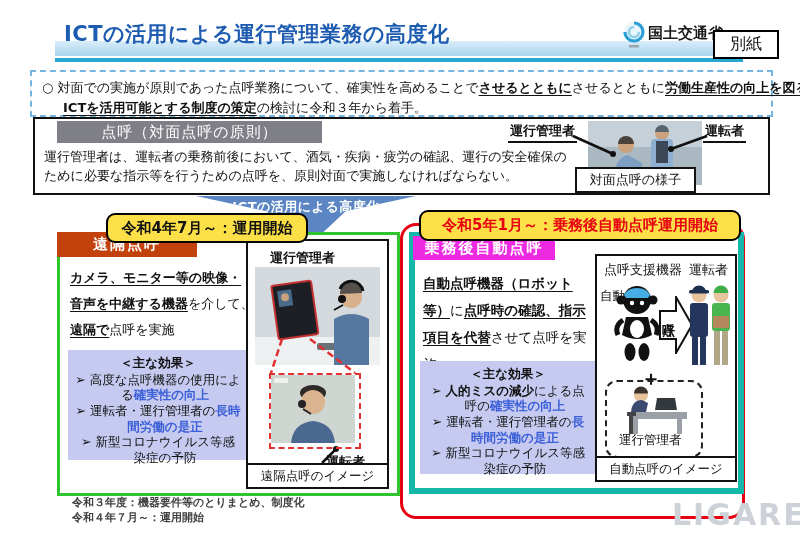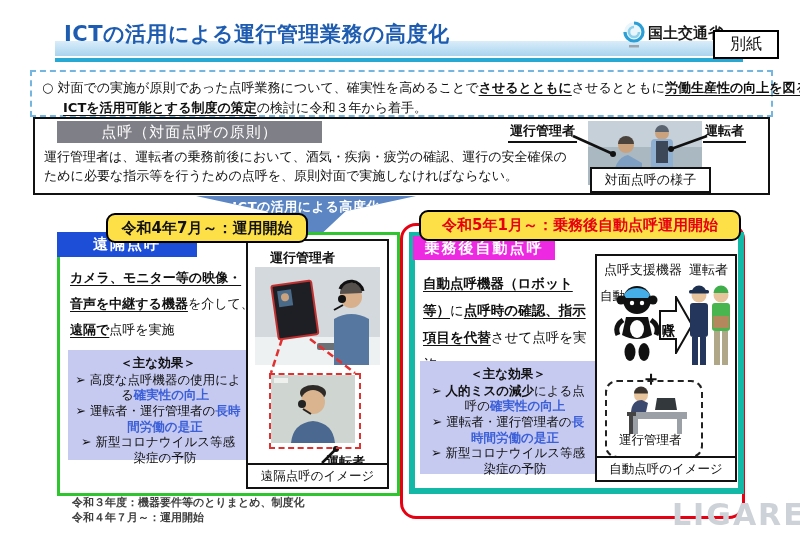--- a/index.html
+++ b/index.html
@@ -19,31 +19,31 @@
   .intro-line2{padding-left:21px;}
   .u{font-weight:bold;text-decoration:underline;text-underline-offset:3px;}
   
   .tenko-box{left:33px;top:117px;width:733px;height:74px;border:2px solid #111;background:#fff;}
   .tenko-header{left:22px;top:2px;width:265px;height:22px;background:#7f7f87;color:#fff;font-size:15px;
                 display:flex;align-items:center;justify-content:center;letter-spacing:1px;}
   .tenko-line{left:9px;font-size:13px;color:#111;white-space:nowrap;}
   .callout-label{font-size:13px;font-weight:600;color:#111;border-bottom:2px solid #111;padding:0 2px 1px 2px;background:#fff;z-index:4;white-space:nowrap;}
   .photo-frame{overflow:hidden;}
   .photo-caption{border:2px solid #111;background:#fff;display:flex;align-items:center;justify-content:center;
-                 font-size:13px;color:#111;z-index:5;margin-left:15px;}
+                 font-size:13px;color:#111;z-index:5;}
   
   .ict-arrow{left:196px;top:196px;width:220px;height:38px;background:#5b86c3;
              clip-path:polygon(0 0,100% 0,68% 40%,57% 100%,43% 100%,32% 40%);z-index:1;text-align:center;}
   .ict-arrow span{display:inline-block;margin-top:1px;color:#fff;font-weight:bold;font-size:13px;letter-spacing:0.5px;}
   .date-box{border:2px solid #000;border-radius:9px;background:#fde047;display:flex;align-items:center;justify-content:center;
             font-size:15px;font-weight:bold;z-index:4;white-space:nowrap;}
   
   .panel-left{left:57px;top:232px;width:337px;height:258px;border:3px solid #2fc52f;background:#fff;z-index:2;}
   .tab{display:flex;align-items:center;justify-content:center;color:#fff;font-size:15px;font-weight:bold;letter-spacing:2px;z-index:3;}
-  .tab-green{left:-3px;top:-3px;width:140px;height:25px;background:#1d4ed8;}
+  .tab-green{left:-3px;top:-3px;width:140px;height:25px;background:#c2410c;}
   .panel-red{left:400px;top:223px;width:339px;height:290px;border:3px solid #e60012;border-radius:16px;background:#fff;z-index:2;}
   .inner-magenta{left:6px;top:6px;width:323px;height:250px;border:6px solid #14b8a6;background:#fff;}
   .tab-magenta{left:-2px;top:-2px;width:142px;height:24px;background:#ee29e2;}
   .desc{font-size:13px;color:#111;line-height:2.0;}
   .effects{background:#c6caf0;padding:5px 7px;font-size:12.5px;color:#111;line-height:1.25;text-align:center;}
   .effects .et{font-weight:bold;margin-bottom:1px;}
   .effects .item{text-indent:-14px;padding-left:14px;}
   .blue{color:#3b5fd9;font-weight:bold;}
   .img-box{border:2px solid #111;background:#fff;}
   .img-caption{position:absolute;left:0;right:0;bottom:0;height:22px;border-top:2px solid #111;background:#fff;

